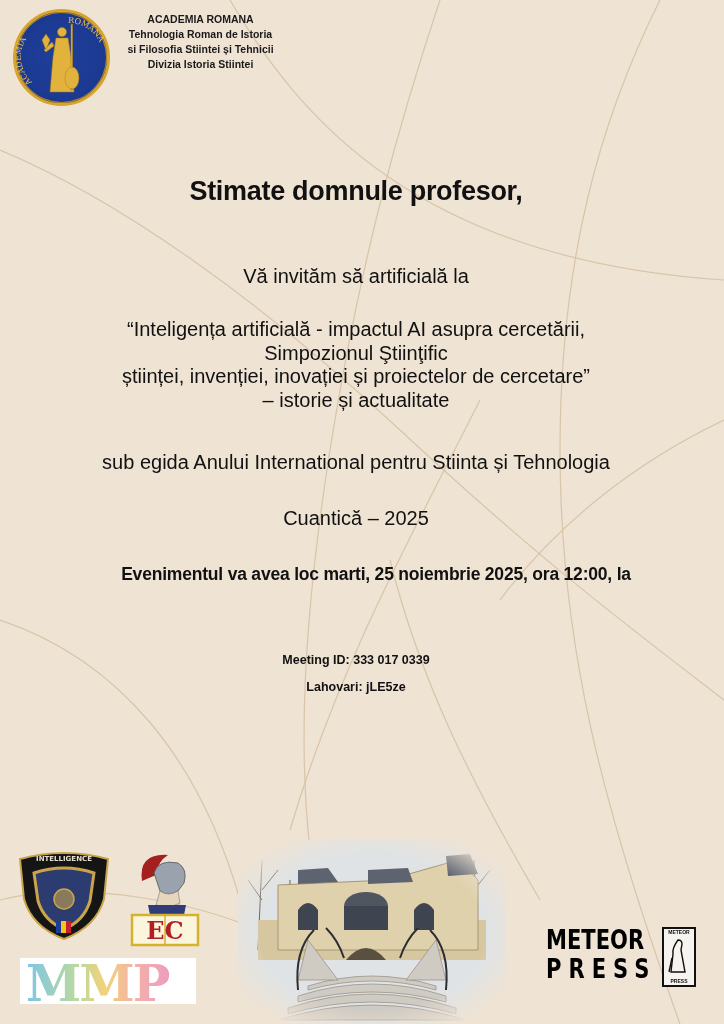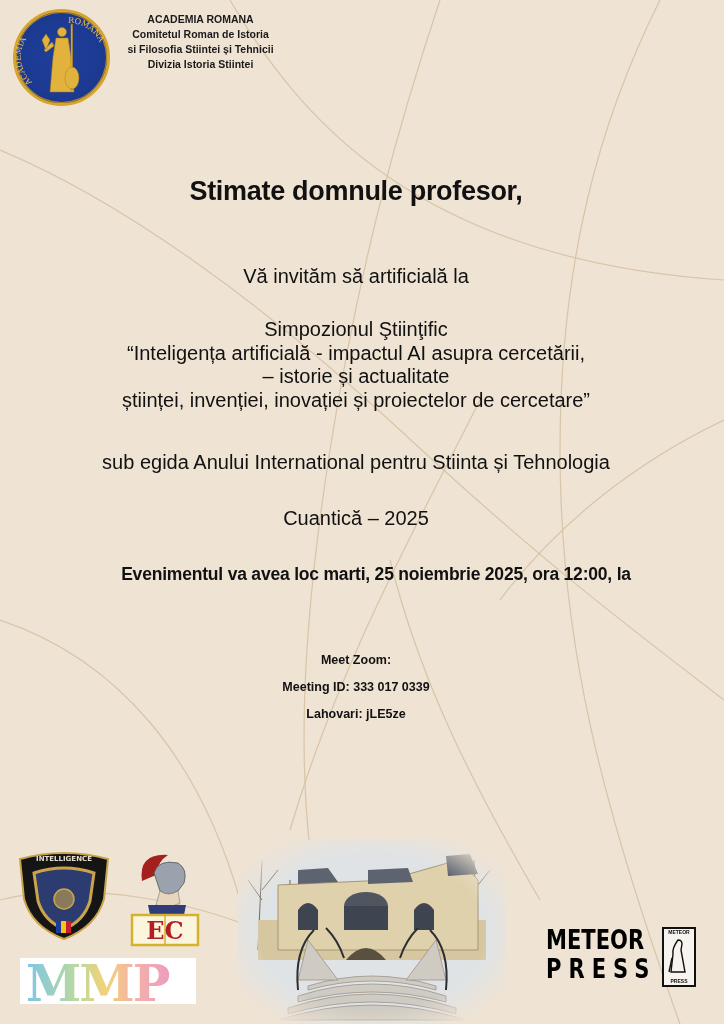--- a/index.html
+++ b/index.html
@@ -94,45 +94,44 @@
       <path d="M36 30 L28 38 L30 40 L38 34 Z"></path>
       <path d="M26 28 l4 -6 l4 6 l-4 10 z"></path>
       <rect x="55" y="12" width="1.6" height="66"></rect>
       <ellipse cx="56" cy="66" rx="7" ry="11"></ellipse>
     </g>
   </svg>
 </div>
 
 <div class="layer org">
   <div>ACADEMIA ROMANA</div>
-  <div>Comitetul Roman de Istoria</div>
+  <div>Tehnologia Roman de Istoria</div>
   <div>si Filosofia Stiintei și Tehnicii</div>
   <div>Divizia Istoria Stiintei</div>
 </div>
 
 <div class="layer center greeting">Stimate domnule profesor,</div>
 
 <div class="layer center invite">Vă invităm să artificială la</div>
 
 <div class="layer center symposium">
+  <div>“Inteligența artificială - impactul AI asupra cercetării,</div>
   <div>Simpozionul Ştiinţific</div>
-  <div>“Inteligența artificială - impactul AI asupra cercetării,</div>
+  <div>științei, invenției, inovației și proiectelor de cercetare”</div>
   <div>– istorie și actualitate</div>
-  <div>științei, invenției, inovației și proiectelor de cercetare”</div>
 </div>
 
 <div class="layer center egida">sub egida Anului International pentru Stiinta și Tehnologia</div>
 <div class="layer center cuantica">Cuantică – 2025</div>
 
 <div class="layer center event">
   <div>Evenimentul va avea loc marti, 25 noiembrie 2025, ora 12:00, la</div>
 </div>
 
 <div class="layer center zoom">
-  <div>Meet Zoom:</div>
   <div>Meeting ID: 333 017 0339</div>
   <div>Lahovari: jLE5ze</div>
 </div>
 
 <svg class="layer logo-shield" viewBox="0 0 96 92">
   <path d="M4 10 Q48 -2 92 10 L88 50 Q80 78 48 90 Q16 78 8 50 Z" fill="#151515" stroke="#c9a44a" stroke-width="2"></path>
   <path d="M18 24 Q48 14 78 24 L74 52 Q68 72 48 80 Q28 72 22 52 Z" fill="#2c3b70" stroke="#c9a44a" stroke-width="3"></path>
   <circle cx="48" cy="50" r="10" fill="#8a7a5c" stroke="#c9a44a" stroke-width="1.5"></circle>
   <rect x="40" y="72" width="5" height="12" fill="#1d3c9a"></rect>
   <rect x="45" y="72" width="5" height="12" fill="#f2c518"></rect>

